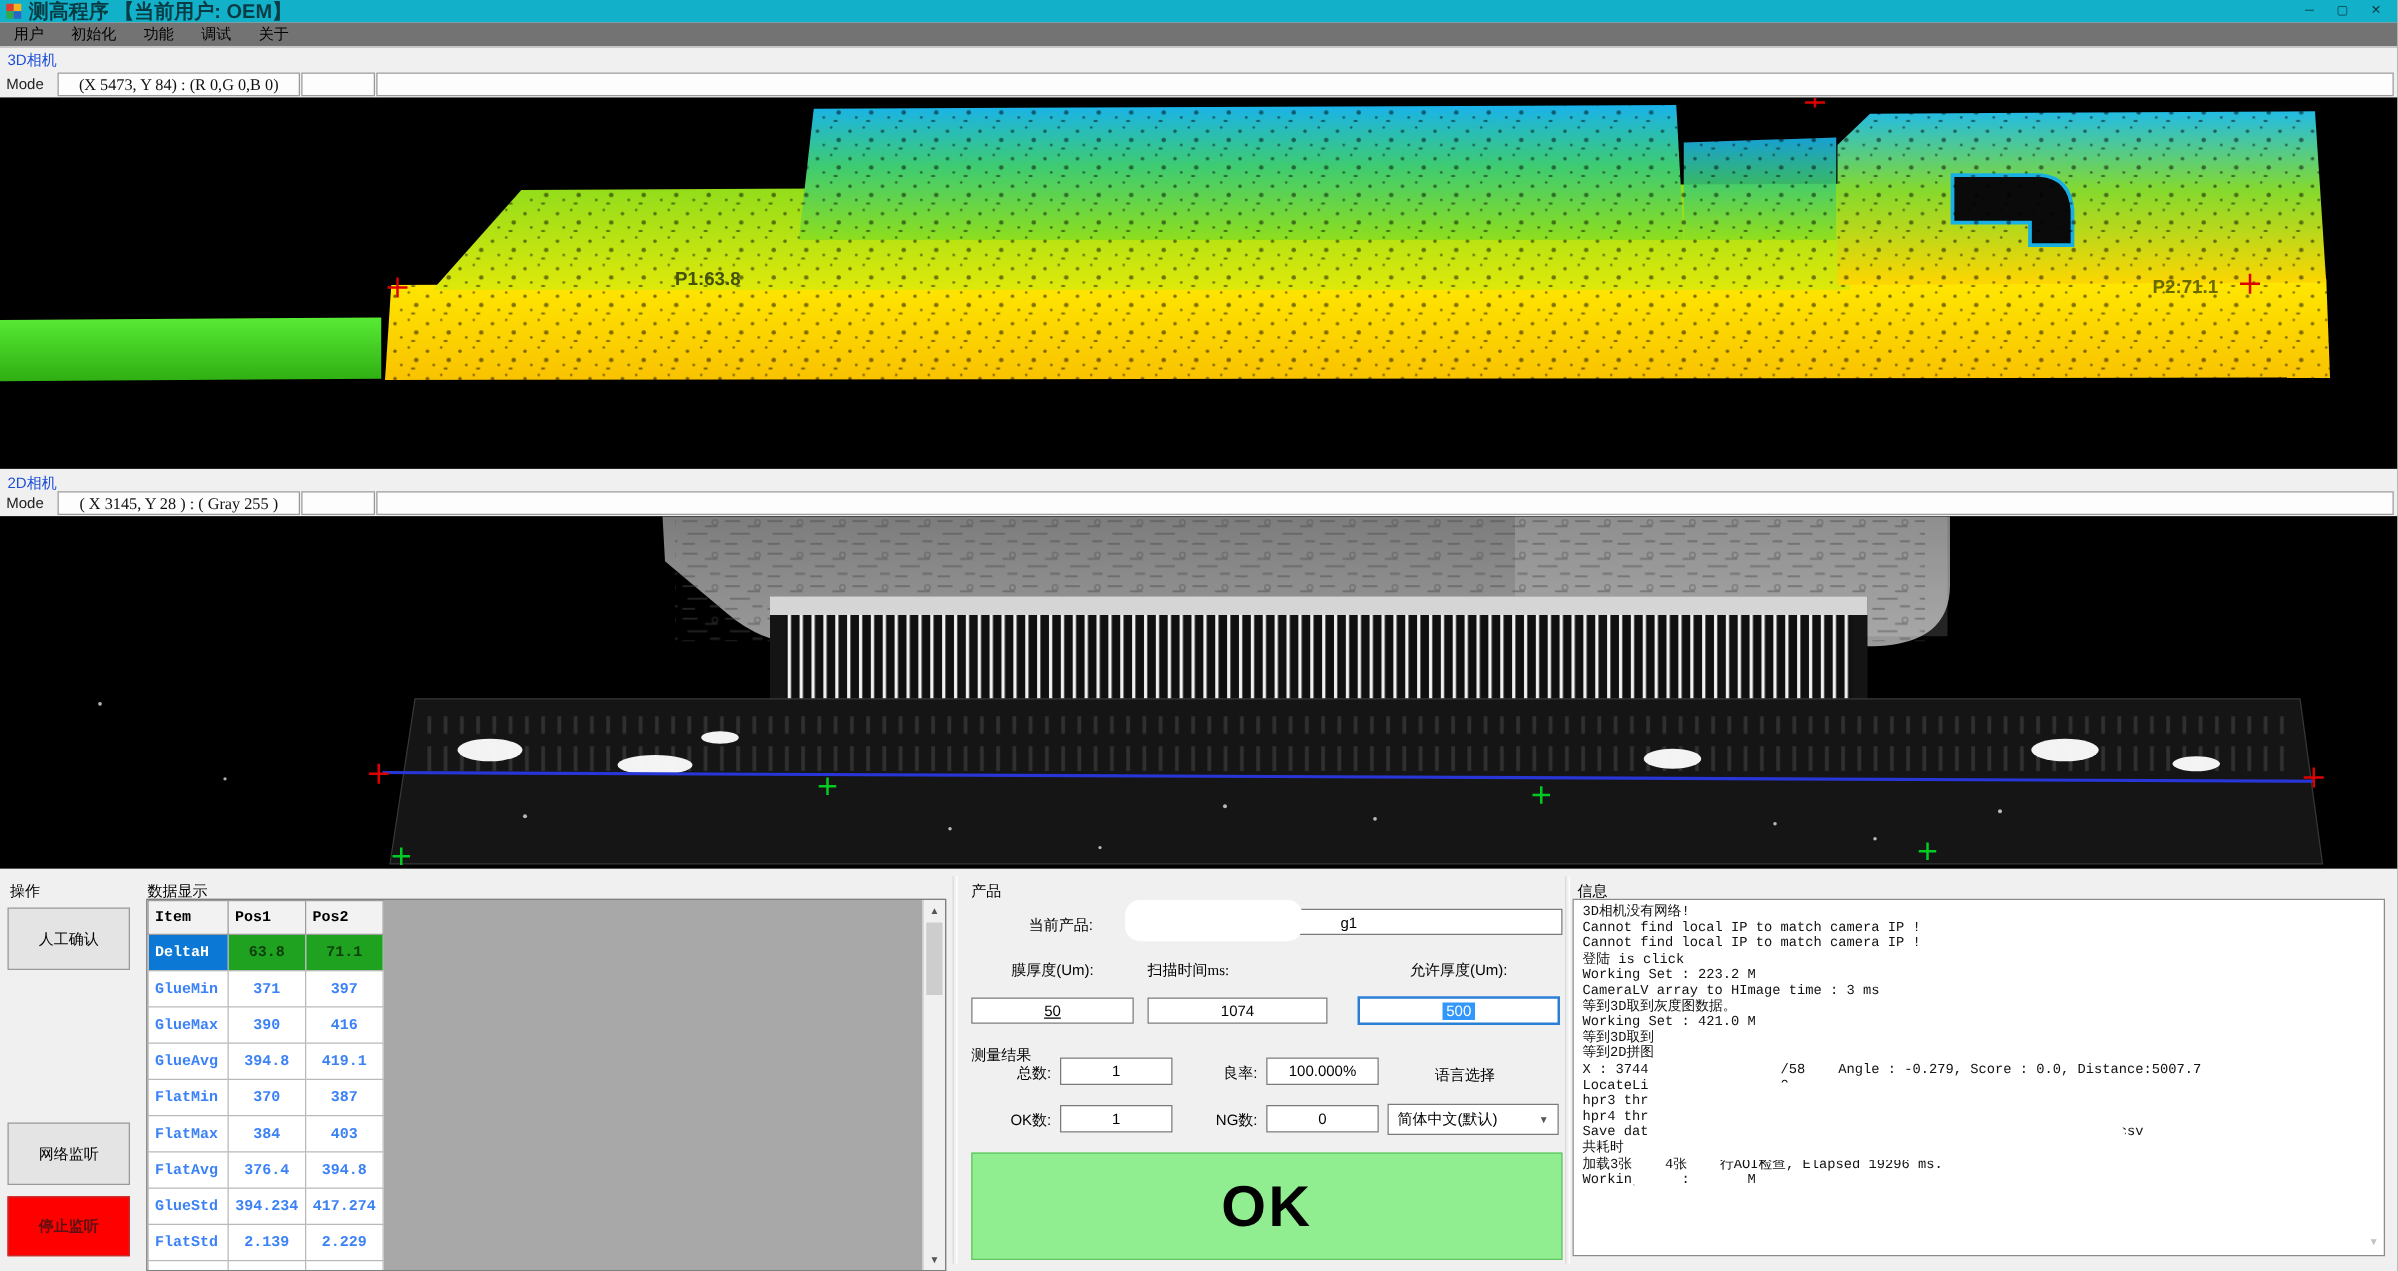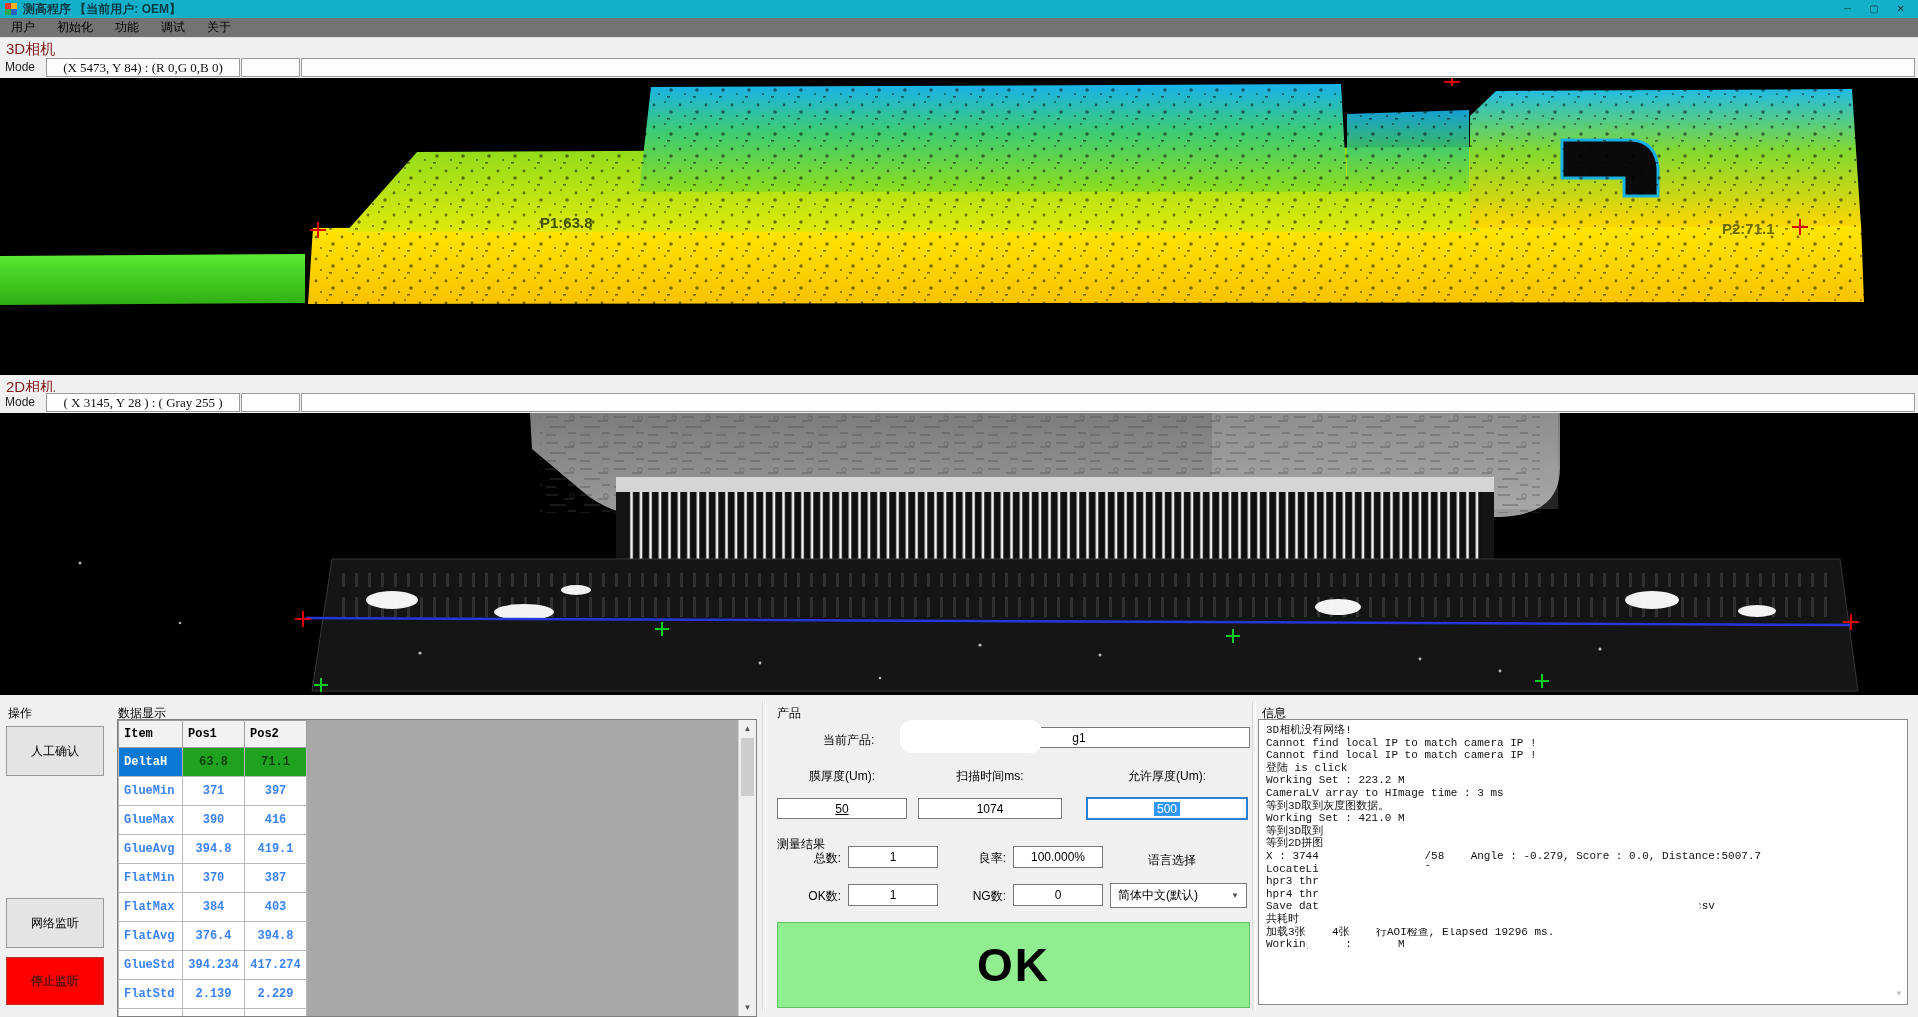--- a/index.html
+++ b/index.html
@@ -3,28 +3,28 @@
 <meta charset="utf-8">
 <style>
   html,body{margin:0;padding:0;background:#d0d0d0;}
   #app{position:relative;width:1918px;height:1017px;background:#f0f0f0;overflow:hidden;
        font-family:"Liberation Sans",sans-serif;outline:1px solid #3c3c3c;}
   
   .titlebar{position:absolute;left:0;top:0;width:100%;height:18px;background:#13b0c9;
             display:flex;align-items:center;padding:0 5px;box-sizing:border-box;}
   .app-icon{width:12px;height:12px;margin-right:6px;display:grid;grid-template-columns:6px 6px;}
   .app-icon i{display:block;width:6px;height:6px;}
-  .title{font-size:12px;font-weight:bold;color:#083b43;white-space:nowrap;}
+  .title{font-size:16px;font-weight:bold;color:#083b43;white-space:nowrap;}
   .win-controls{margin-left:auto;display:flex;gap:18px;padding-right:8px;}
   .winbtn{font-size:10px;color:#0a3a42;cursor:pointer;line-height:18px;}
   
   .menubar{position:absolute;top:18px;left:0;width:100%;height:19px;background:#737373;
            border-bottom:1px solid #e2e2e2;display:flex;align-items:center;font-size:12px;color:#000;}
   .menu-item{padding:0 11px;cursor:default;}
-  .cam-label{position:absolute;left:6px;font-size:15px;color:#7f1d1d;}
+  .cam-label{position:absolute;left:6px;font-size:12px;color:#1d4ed8;}
   
   .modebar{position:absolute;left:0;width:100%;height:21px;background:#f0f0f0;}
   .mode-btn{position:absolute;left:5px;top:3px;font-size:12px;color:#222;display:flex;gap:21px;align-items:center;cursor:pointer;}
   .mode-arrow{font-size:7px;color:#444;}
   .status-box{position:absolute;top:1px;height:17px;background:#fdfdfd;border:1px solid #9a9a9a;
               font:13px "Liberation Serif",serif;text-align:center;line-height:17px;color:#111;}
   
   .view{position:absolute;left:0;width:100%;background:#000;overflow:hidden;}
   .p-label{font:bold 15px "Liberation Sans",sans-serif;}
   
@@ -317,21 +317,21 @@
 
     <div class="divider" style="left:762px;"></div>
     <div class="divider" style="left:1252px;"></div>
 
     <div class="grouplabel" style="left:777px;top:10px;">产品</div>
     <div class="fieldlabel" style="left:823px;top:37px;">当前产品:</div>
     <input class="textbox" style="left: 908px; top: 32px; width: 342px;" readonly="" value="g1">
     <div class="blob" style="left:900px;top:25px;width:142px;height:33px;border-radius:12px;"></div>
 
     <div class="fieldlabel" style="left:777px;top:73px;width:130px;text-align:center;">膜厚度(Um):</div>
-    <div class="fieldlabel" style="left:918px;top:73px;width:144px;text-align:center;">扫描时间ms:</div>
+    <div class="fieldlabel" style="left:918px;top:73px;width:144px;font-family:Liberation Serif, serif;">扫描时间ms:</div>
     <div class="fieldlabel" style="left:1086px;top:73px;width:162px;text-align:center;">允许厚度(Um):</div>
 
     <input class="textbox" style="left: 777px; top: 103px; width: 130px; text-decoration: underline;" readonly="" value="50">
     <input class="textbox" style="left: 918px; top: 103px; width: 144px;" readonly="" value="1074">
     <div class="focusbox" style="left:1086px;top:102px;width:162px;height:23px;">
       <span class="selection">500</span>
     </div>
 
     <div class="grouplabel" style="left:777px;top:141px;">测量结果</div>
     <div class="fieldlabel" style="left:785px;top:155px;width:56px;text-align:right;">总数:</div>

